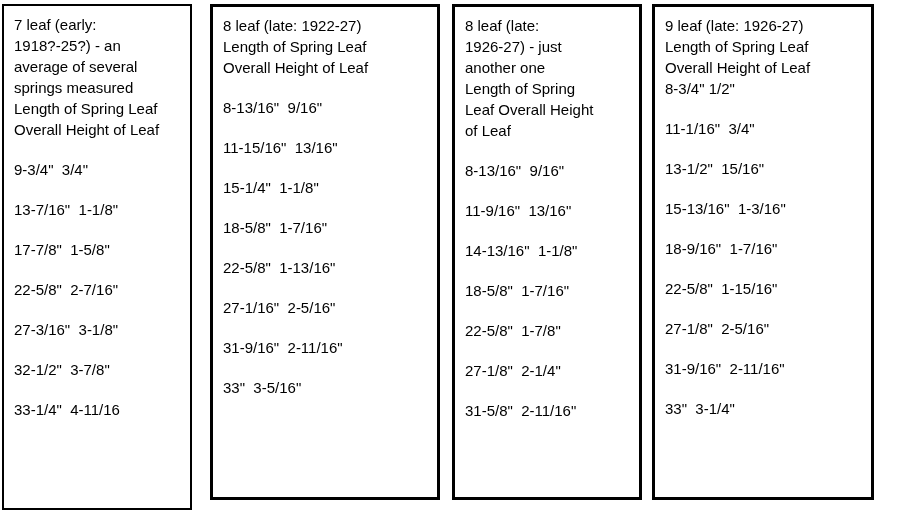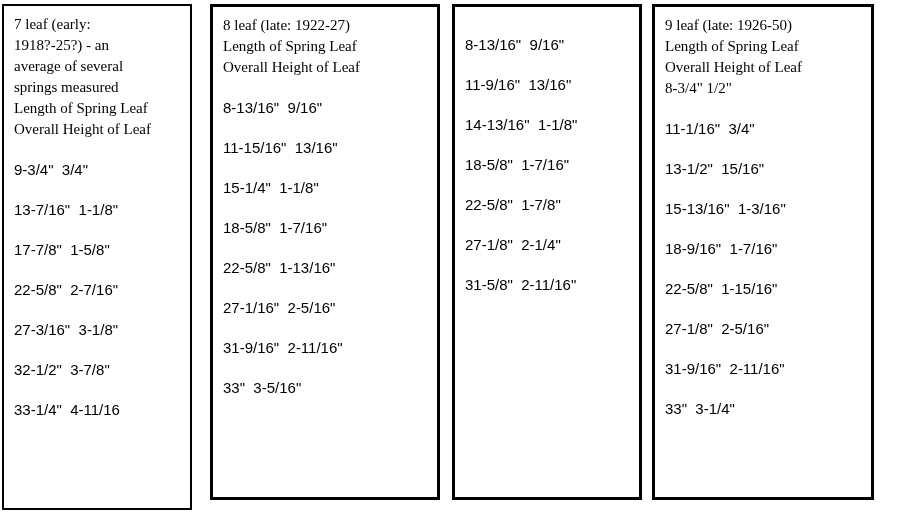--- a/index.html
+++ b/index.html
@@ -27,21 +27,20 @@
     padding: 8px 10px 8px 10px;
     overflow: hidden;
   }
   .panel.thin {
     border-width: 2px;
   }
   .panel-header {
     font-size: 15px;
     line-height: 21px;
     white-space: pre-line;
-    font-family: Liberation Serif, serif;
   }
   .entry {
     font-size: 15px;
     line-height: 21px;
     margin-top: 19px;
     white-space: pre;
   }
   
   #panel-0 { left: 2px;   top: 4px;   width: 190px; height: 506px; }
   #panel-1 { left: 210px; top: 4px;   width: 230px; height: 496px; }
@@ -77,31 +76,37 @@
     <div class="entry">11-15/16"  13/16"</div>
     <div class="entry">15-1/4"  1-1/8"</div>
     <div class="entry">18-5/8"  1-7/16"</div>
     <div class="entry">22-5/8"  1-13/16"</div>
     <div class="entry">27-1/16"  2-5/16"</div>
     <div class="entry">31-9/16"  2-11/16"</div>
     <div class="entry">33"  3-5/16"</div>
   </div>
 
   <div class="panel" id="panel-2">
+    <div class="panel-header">8 leaf (late:
+1926-27) - just
+another one
+Length of Spring
+Leaf Overall Height
+of Leaf</div>
     <div class="entry">8-13/16"  9/16"</div>
     <div class="entry">11-9/16"  13/16"</div>
     <div class="entry">14-13/16"  1-1/8"</div>
     <div class="entry">18-5/8"  1-7/16"</div>
     <div class="entry">22-5/8"  1-7/8"</div>
     <div class="entry">27-1/8"  2-1/4"</div>
     <div class="entry">31-5/8"  2-11/16"</div>
   </div>
 
   <div class="panel" id="panel-3">
-    <div class="panel-header">9 leaf (late: 1926-50)
+    <div class="panel-header">9 leaf (late: 1926-27)
 Length of Spring Leaf
 Overall Height of Leaf
 8-3/4"  1/2"</div>
     <div class="entry">11-1/16"  3/4"</div>
     <div class="entry">13-1/2"  15/16"</div>
     <div class="entry">15-13/16"  1-3/16"</div>
     <div class="entry">18-9/16"  1-7/16"</div>
     <div class="entry">22-5/8"  1-15/16"</div>
     <div class="entry">27-1/8"  2-5/16"</div>
     <div class="entry">31-9/16"  2-11/16"</div>

